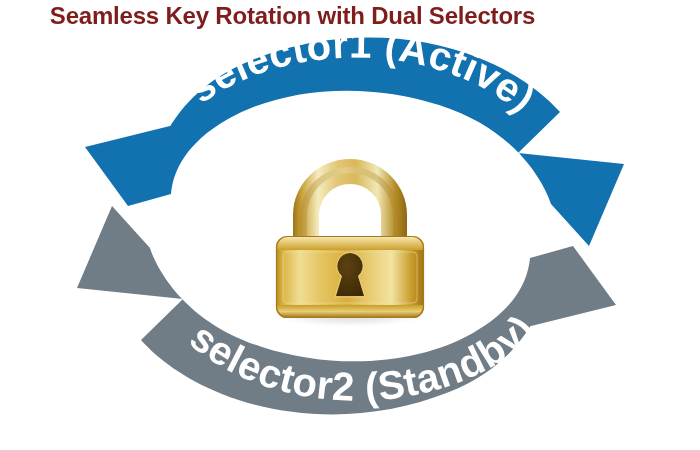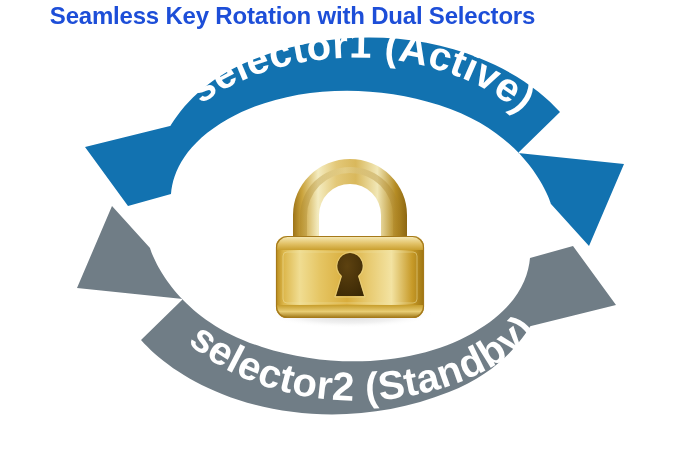--- a/index.html
+++ b/index.html
@@ -18,21 +18,21 @@
   #title {
     position: absolute;
     left: 0;
     top: 2px;
     width: 585px;
     text-align: center;
     font-family: "Liberation Sans", sans-serif;
     font-size: 24px;
     font-weight: bold;
     letter-spacing: -0.2px;
-    color: #1d4ed8;
+    color: #7f1d1d;
     white-space: nowrap;
   }
   #diagram {
     position: absolute;
     left: 0;
     top: 0;
     width: 700px;
     height: 450px;
   }
   .arc-label {

